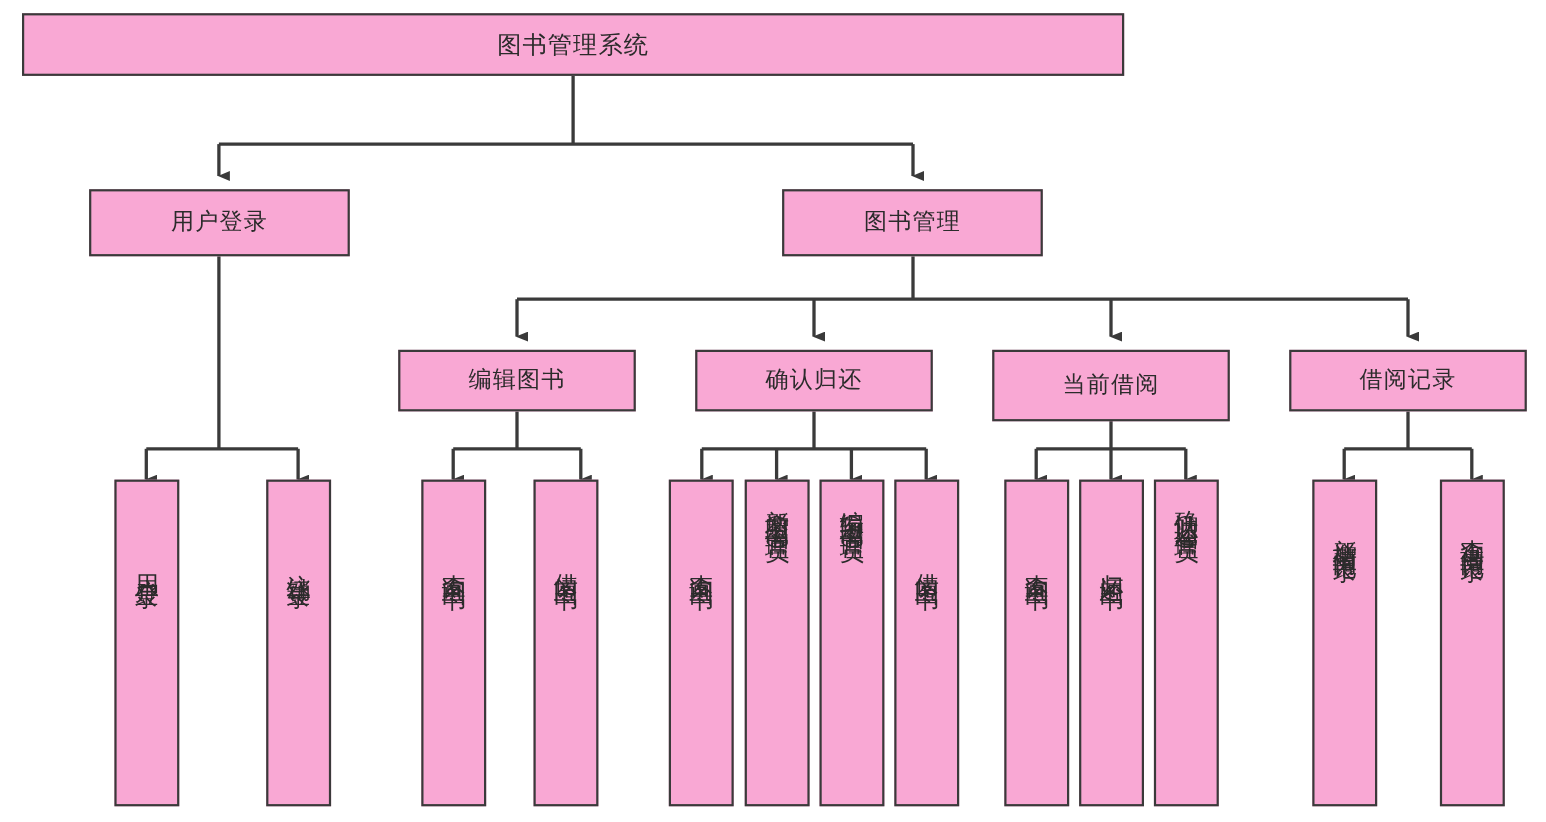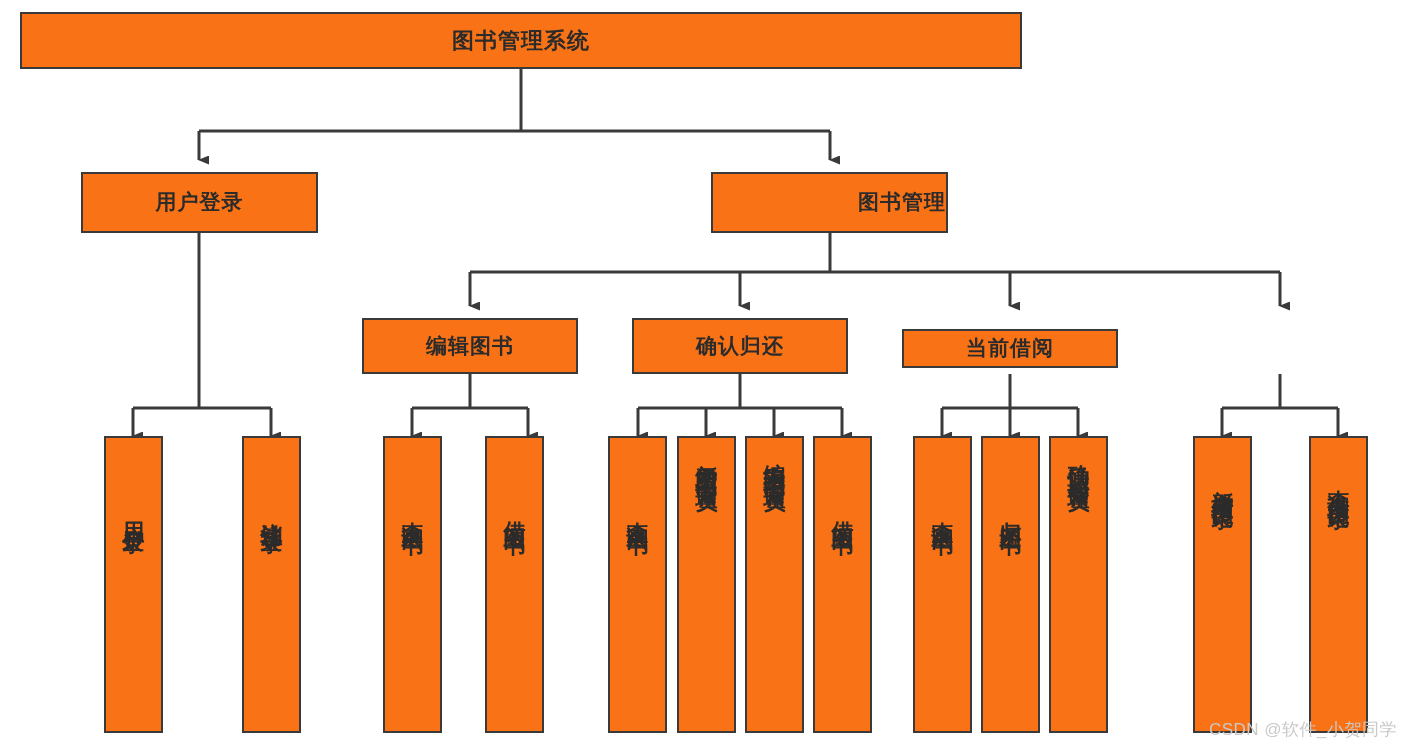--- a/index.html
+++ b/index.html
@@ -21,27 +21,26 @@
     position: absolute;
     left: 0;
     top: 0;
     width: 1405px;
     height: 747px;
     pointer-events: none;
   }
   .node {
     position: absolute;
     box-sizing: border-box;
-    background: #f97316;
+    background: #f9a8d4;
     border: 2px solid #3a3a3a;
     display: flex;
     align-items: center;
     justify-content: center;
     color: #2b2b2b;
-    font-weight: bold;
   }
   .node .lbl {
     display: block;
     text-align: center;
     line-height: 1.18;
   }
   
   .node.horiz .lbl {
     font-size: 21px;
     letter-spacing: 1px;
@@ -131,32 +130,35 @@
     </g>
   </svg>
 
   <div class="node root horiz" style="left:20px; top:12px; width:1002px; height:57px;">
     <span class="lbl">图书管理系统</span>
   </div>
 
   <div class="node horiz" style="left:81px; top:172px; width:237px; height:61px;">
     <span class="lbl">用户登录</span>
   </div>
-  <div class="node horiz" style="left:711px; top:172px; width:237px; height:61px;justify-content:flex-end;">
+  <div class="node horiz" style="left:711px; top:172px; width:237px; height:61px;">
     <span class="lbl">图书管理</span>
   </div>
 
   <div class="node horiz" style="left:362px; top:318px; width:216px; height:56px;">
     <span class="lbl">编辑图书</span>
   </div>
   <div class="node horiz" style="left:632px; top:318px; width:216px; height:56px;">
     <span class="lbl">确认归还</span>
   </div>
-  <div class="node horiz" style="left:902px; top:318px; width:216px; height:39px;margin-top:11px;">
+  <div class="node horiz" style="left:902px; top:318px; width:216px; height:65px;">
     <span class="lbl">当前借阅</span>
+  </div>
+  <div class="node horiz" style="left:1172px; top:318px; width:216px; height:56px;">
+    <span class="lbl">借阅记录</span>
   </div>
 
   <div class="node vert" style="left:104px; top:436px; width:59px; height:297px; padding-top:66px;">
     <span class="lbl">用户登录</span>
   </div>
   <div class="node vert" style="left:242px; top:436px; width:59px; height:297px; padding-top:66px;">
     <span class="lbl">注销登录</span>
   </div>
 
   <div class="node vert" style="left:383px; top:436px; width:59px; height:297px; padding-top:66px;">
@@ -189,14 +191,13 @@
     <span class="lbl">确认归还（管理员）</span>
   </div>
 
   <div class="node vert" style="left:1193px; top:436px; width:59px; height:297px; padding-top:34px;">
     <span class="lbl">新增借阅记录</span>
   </div>
   <div class="node vert" style="left:1309px; top:436px; width:59px; height:297px; padding-top:34px;">
     <span class="lbl">查询借阅记录</span>
   </div>
 
-  <div class="watermark">CSDN @软件_小贺同学</div>
 </div>
 
 </body></html>

